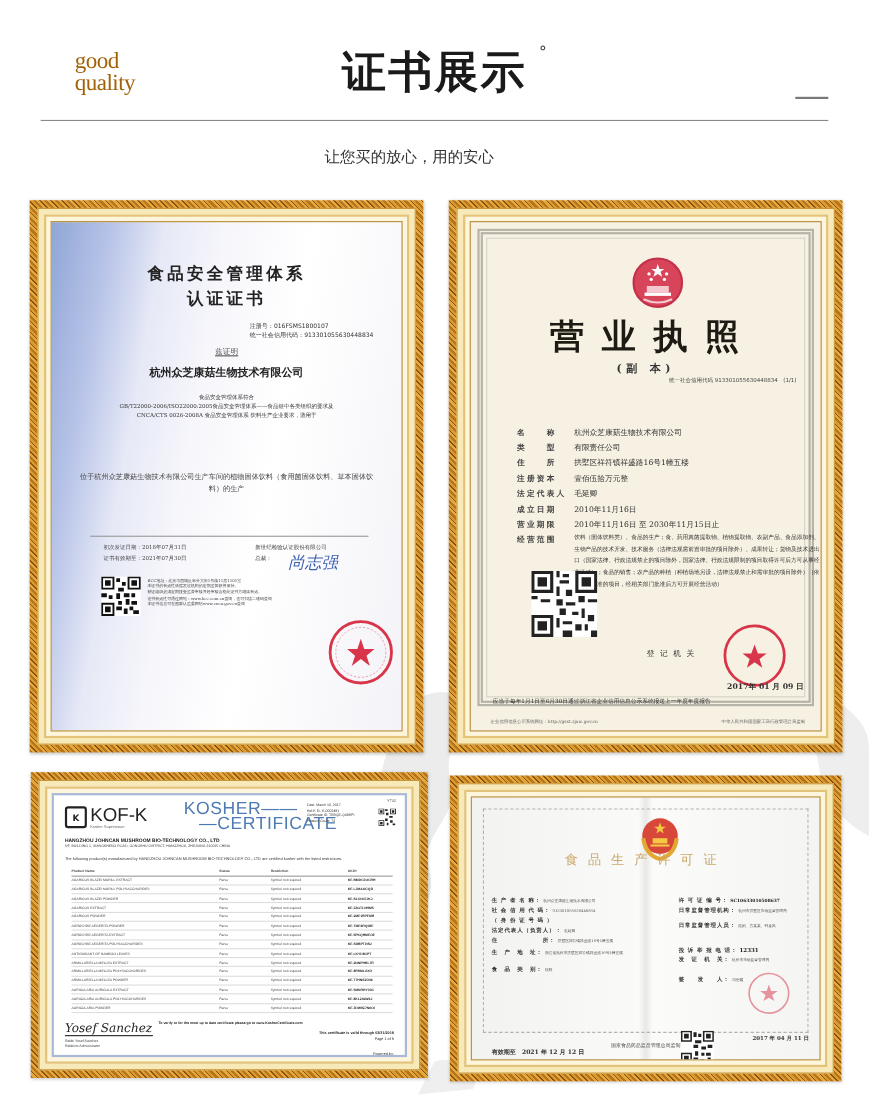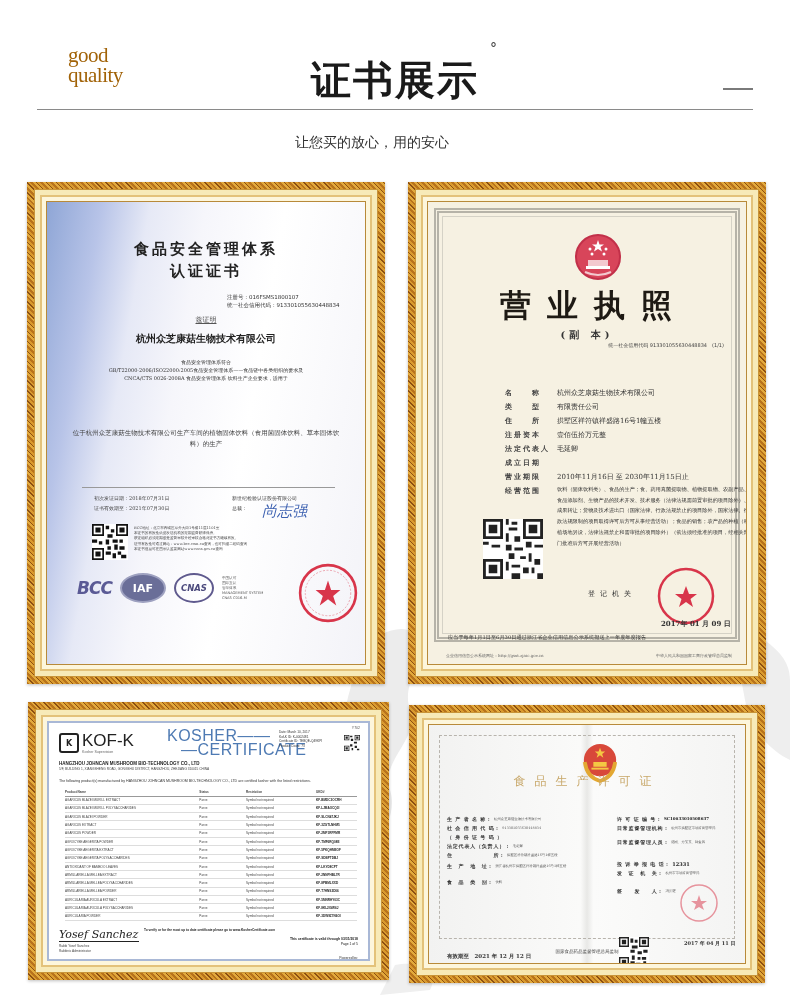--- a/index.html
+++ b/index.html
@@ -4,21 +4,21 @@
 <style>
   * { box-sizing: border-box; margin: 0; padding: 0; }
   html, body { width: 790px; height: 1003px; background: #ffffff; overflow: hidden; }
   body { position: relative; font-family: "DejaVu Serif", serif; color: #222; }
 
   
   .bg-map { position: absolute; left: 0; top: 560px; width: 790px; height: 440px; z-index: 0; }
 
   
   .brand { position: absolute; left: 36px; top: 45px; color: #a16207; font-family: "Liberation Serif", serif; font-size: 21px; line-height: 20px; letter-spacing: -0.5px; margin-left: 32px; }
-  .title { position: absolute; left: 0; width: 790px; top: 53px; text-align: center; font-family: "DejaVu Serif", serif; font-weight: bold; font-size: 40px; color: #1a1a1a; letter-spacing: 2px; }
+  .title { position: absolute; left: 0; width: 790px; top: 38px; text-align: center; font-family: "DejaVu Serif", serif; font-weight: bold; font-size: 40px; color: #1a1a1a; letter-spacing: 2px; }
   .title-deg { position: absolute; left: 490px; top: 40px; font-size: 14px; color: #444; }
   .accent-dash { position: absolute; left: 723px; top: 88px; width: 30px; height: 2px; background: #7a7a7a; }
   .header-rule { position: absolute; left: 37px; top: 109px; width: 716px; height: 1px; background: #8a8a8a; }
   .subtitle { position: absolute; left: 0; width: 744px; top: 134px; text-align: center; font-family: "DejaVu Sans", sans-serif; font-size: 14px; color: #333; }
 
   
   .frame { position: absolute; z-index: 1; padding: 7px;
     background:
       repeating-linear-gradient(45deg, #b8731c 0 2px, #e2a93c 2px 4px, #8c4f12 4px 5px, #d99a2e 5px 7px);
     box-shadow: 0 1px 3px rgba(0,0,0,0.25);
@@ -52,21 +52,21 @@
   .c1-seal { position: absolute; left: 250px; top: 360px; width: 62px; height: 62px; }
 
   
   .doc-lic { background: #f6f1e2; }
   .lic-border { position: absolute; left: 6px; top: 6px; right: 6px; bottom: 22px; border: 5px double #b6b3a8; outline: 1px solid #d5d2c6; outline-offset: -9px; }
   .lic-emblem { position: absolute; left: 145px; top: 30px; width: 50px; height: 50px; }
   .lic-title { position: absolute; left: 0; right: 0; top: 83px; text-align: center; font-family: "DejaVu Sans", sans-serif; font-weight: bold; font-size: 31px; letter-spacing: 16px; color: #1e1a14; padding-left: 14px; }
   .lic-copy { position: absolute; left: 0; right: 0; top: 126px; text-align: center; font-size: 10px; font-weight: bold; color: #333; letter-spacing: 4px; }
   .lic-code { position: absolute; right: 22px; top: 140px; font-size: 5px; color: #444; font-family: "DejaVu Sans", sans-serif; }
   .lic-rows { position: absolute; left: 42px; top: 184px; width: 280px; }
-  .lic-row { display: flex; font-size: 7px; line-height: 14px; color: #333; margin-left: 35px; }
+  .lic-row { display: flex; font-size: 7px; line-height: 14px; color: #333; }
   .lic-row .k { width: 52px; letter-spacing: 2px; color: #444; flex-shrink: 0; font-weight: bold; }
   .lic-row .v { flex: 1; }
   .lic-scope { font-size: 5.2px; line-height: 10.7px; color: #333; }
   .lic-qr { position: absolute; left: 55px; top: 317px; width: 60px; height: 60px; }
   .lic-authority { position: absolute; left: 160px; top: 387px; font-size: 7px; letter-spacing: 5px; color: #333; }
   .lic-seal { position: absolute; left: 228px; top: 364px; width: 60px; height: 60px; }
   .lic-date { position: absolute; left: 233px; top: 417px; font-size: 7px; color: #333; font-weight: bold; }
   .lic-report { position: absolute; left: 20px; right: 14px; top: 432px; font-size: 5.2px; color: #333; white-space: nowrap; overflow: hidden; }
   .lic-footer-l { position: absolute; left: 18px; bottom: 6px; font-size: 4px; color: #666; }
   .lic-footer-r { position: absolute; right: 14px; bottom: 6px; font-size: 4px; color: #666; }
@@ -165,32 +165,20 @@
         <path d="M1 1h5v5H1zM15 1h5v5h-5zM1 15h5v5H1z" fill="#fff"></path>
         <path d="M2 2h3v3H2zM16 2h3v3h-3zM2 16h3v3H2zM8 1h2v2H8zM11 3h2v2h-2zM9 6h3v2H9zM8 9h2v3H8zM12 9h3v2h-3zM16 9h2v2h-2zM9 13h2v2H9zM13 12h2v3h-2zM16 13h3v2h-3zM8 16h3v2H8zM12 17h2v3h-2zM15 16h2v2h-2zM17 18h3v2h-3zM0 9h3v2H0zM4 10h2v2H4z" fill="#111"></path>
       </svg>
       <div class="c1-note">
         <div>BCC地址：北京市西城区阜外大街1号楼11层1101室</div>
         <div>本证书的有效性依据发证机构的定期监督获得保持。</div>
         <div>获证组织必须定期接受监督审核并经审核合格此证书方继续有效。</div>
         <div>证书有效性可通过网站：www.bcc.com.cn查询，也可扫描二维码查询</div>
         <div>本证书信息可在国家认监委网站www.cnca.gov.cn查询</div>
       </div>
-      <div class="c1-logos">
-        <div class="logo-bcc">BCC</div>
-        <div class="logo-iaf">IAF</div>
-        <div class="logo-cnas">CNAS</div>
-        <div class="logo-ms">
-          <div>中国认可</div>
-          <div>国际互认</div>
-          <div>管理体系</div>
-          <div>MANAGEMENT SYSTEM</div>
-          <div>CNAS C016-M</div>
-        </div>
-      </div>
       <svg class="c1-seal" viewBox="0 0 60 60">
         <circle cx="30" cy="30" r="27" fill="none" stroke="#d8354a" stroke-width="2.5"></circle>
         <circle cx="30" cy="30" r="22" fill="none" stroke="#e57a88" stroke-width="0.6" stroke-dasharray="2 1.5"></circle>
         <polygon points="30,18 33,27 42,27 35,33 38,42 30,36 22,42 25,33 18,27 27,27" fill="#d8354a"></polygon>
       </svg>
     </div>
   </div>
     </div>
 </div>
 
@@ -230,20 +218,21 @@
         <div class="lic-row">
               <span class="k">注册资本</span>
               <span class="v">壹佰伍拾万元整</span>
             </div>
         <div class="lic-row">
               <span class="k">法定代表人</span>
               <span class="v">毛延卿</span>
             </div>
         <div class="lic-row">
               <span class="k">成立日期</span>
+              <span class="v">2010年11月16日</span>
             </div>
         <div class="lic-row">
               <span class="k">营业期限</span>
               <span class="v">2010年11月16日 至 2030年11月15日止</span>
             </div>
         <div class="lic-row">
               <span class="k">经营范围</span>
               <span class="v lic-scope">饮料（固体饮料类）、食品的生产；食、药用真菌提取物、植物提取物、农副产品、食品添加剂、生物产品的技术开发、技术服务（法律法规需前置审批的项目除外）、成果转让；货物及技术进出口（国家法律、行政法规禁止的项目除外，国家法律、行政法规限制的项目取得许可后方可从事经营活动）；食品的销售；农产品的种植（种植场地另设，法律法规禁止和需审批的项目除外）（依法须经批准的项目，经相关部门批准后方可开展经营活动）</span>
             </div>
       </div>

